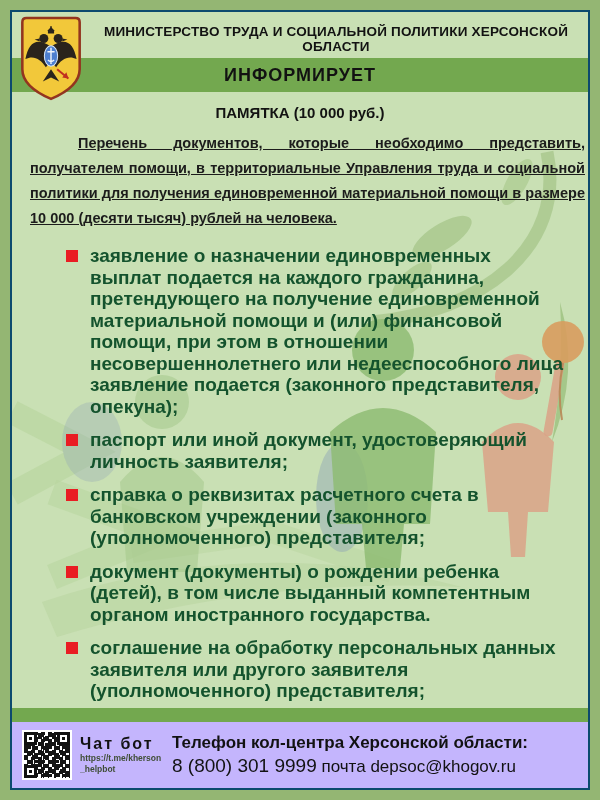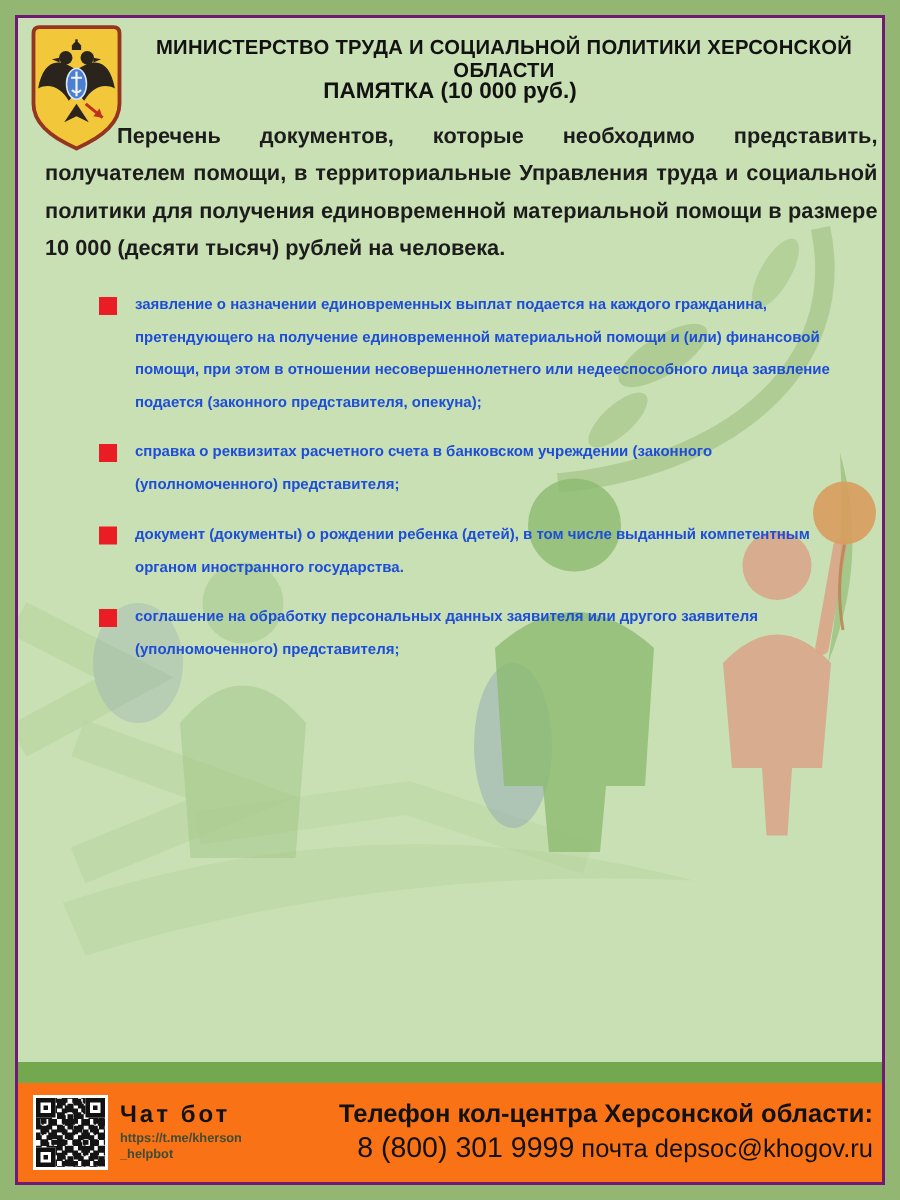--- a/index.html
+++ b/index.html
@@ -6,85 +6,85 @@
   .page{
     position:relative;
     width:600px;height:800px;
     background:#94b673;
     font-family:"Liberation Sans","DejaVu Sans",sans-serif;
     overflow:hidden;
   }
   .inner{
     position:absolute;inset:10px;
     background:#c9e0b4;
-    border:2px solid #701a75;
+    border:2px solid #0c4a6e;
     overflow:hidden;
   }
   .watermark{position:absolute;inset:0;pointer-events:none;}
   .content{position:relative;z-index:2;}
 
   
   .header{position:relative;height:40px;}
   .emblem{position:absolute;left:8px;top:4px;width:62px;height:86px;z-index:5;}
   .ministry-title{
     padding:12px 6px 0 78px;
     text-align:center;
     font-weight:bold;font-size:13.5px;color:#121212;letter-spacing:.2px;
   }
   .banner{
     margin-top:6px;height:34px;background:#73a84f;
     display:flex;align-items:center;justify-content:center;
     font-weight:bold;font-size:18px;color:#121212;letter-spacing:1px;
   }
   .memo-title{
-    text-align:center;
+    margin-top:12px;text-align:center;
     font-weight:bold;font-size:15px;color:#121212;
   }
   .intro{
     margin:10px 3px 0 18px;
     text-align:justify;text-indent:48px;
-    font-weight:bold;font-size:14.5px;line-height:25px;color:#1c1c1c;
+    font-weight:bold;font-size:14.5px;line-height:25px;color:#1c1c1c;text-decoration:underline;
   }
 
   
   .doc-list{margin:14px 22px 0 54px;}
   .doc-item{
     position:relative;padding-left:24px;margin-bottom:12px;
-    font-weight:bold;font-size:10px;line-height:21.5px;color:#1d4ed8;
+    font-weight:bold;font-size:19px;line-height:21.5px;color:#14532d;
     max-width:492px;
   }
   .bullet{
     position:absolute;left:0;top:5px;width:12px;height:12px;background:#e91d23;
   }
 
   
   .footer-band{
     position:absolute;left:0;right:0;bottom:66px;height:14px;background:#73a84f;z-index:3;
   }
   .footer{
-    position:absolute;left:0;right:0;bottom:0;height:66px;background:#f97316;z-index:3;
+    position:absolute;left:0;right:0;bottom:0;height:66px;background:#c4b5fd;z-index:3;
     display:flex;align-items:center;
   }
   .qr{
     position:relative;width:50px;height:50px;margin-left:10px;background:#fff;flex:0 0 auto;
   }
   .qr-noise{
     position:absolute;inset:2px;
     background:
       repeating-conic-gradient(#141414 0% 25%, rgba(0,0,0,0) 0% 50%) 0px 0px/7px 7px,
       repeating-conic-gradient(#141414 0% 25%, rgba(0,0,0,0) 0% 50%) 3px 5px/11px 9px;
   }
   .qr-eye{position:absolute;width:13px;height:13px;border:3px solid #111;background:#fff;box-sizing:border-box;}
   .qr-eye::after{content:"";position:absolute;left:2px;top:2px;width:3px;height:3px;background:#111;}
   .qr-eye.tl{left:2px;top:2px;} .qr-eye.tr{right:2px;top:2px;} .qr-eye.bl{left:2px;bottom:2px;}
 
   .chatbot{margin-left:8px;width:92px;flex:0 0 auto;}
   .chatbot-label{font-weight:bold;font-size:16px;color:#121212;letter-spacing:2px;}
   .chatbot-url{font-weight:bold;font-size:8.5px;color:#3f4d36;line-height:11px;text-decoration:none;display:block;}
-  .phone-block{flex:1;text-align:right;color:#121212;padding-right:6px;}
+  .phone-block{flex:1;text-align:left;color:#121212;padding-right:6px;}
   .phone-title{font-weight:bold;font-size:17px;line-height:22px;}
   .phone-line2{font-weight:normal;font-size:17px;line-height:24px;}
   .phone-number{font-size:19px;}
 </style>
 </head>
 <body>
 
 <div class="page">
   <div class="inner">
 
@@ -118,29 +118,36 @@
       <circle cx="551" cy="330" r="21" fill="#d89c5e" opacity="0.9"></circle>
       <path d="M 551 351 Q 545 380 550 408" fill="none" stroke="#b98757" stroke-width="2" opacity="0.9"></path>
     </svg>
 
     <div class="content">
 
       <div class="header">
         <div class="ministry-title">МИНИСТЕРСТВО ТРУДА И СОЦИАЛЬНОЙ ПОЛИТИКИ ХЕРСОНСКОЙ ОБЛАСТИ</div>
       </div>
 
+      <div class="banner">
+        <span>ИНФОРМИРУЕТ</span>
+      </div>
 
       <div class="memo-title">ПАМЯТКА (10 000 руб.)</div>
 
       <div class="intro">Перечень документов, которые необходимо представить, получателем помощи, в территориальные Управления труда и социальной политики для получения единовременной материальной помощи в размере 10 000 (десяти тысяч) рублей на человека.</div>
 
       <div class="doc-list">
         <div class="doc-item">
           <span class="bullet"></span>
           <span>заявление о назначении единовременных выплат подается на каждого гражданина, претендующего на получение единовременной материальной помощи и (или) финансовой помощи, при этом в отношении несовершеннолетнего или недееспособного лица заявление подается (законного представителя, опекуна);</span>
+        </div>
+        <div class="doc-item">
+          <span class="bullet"></span>
+          <span>паспорт или иной документ, удостоверяющий личность заявителя;</span>
         </div>
         <div class="doc-item">
           <span class="bullet"></span>
           <span>справка о реквизитах расчетного счета в банковском учреждении (законного (уполномоченного) представителя;</span>
         </div>
         <div class="doc-item">
           <span class="bullet"></span>
           <span>документ (документы) о рождении ребенка (детей), в том числе выданный компетентным органом иностранного государства.</span>
         </div>
         <div class="doc-item">

